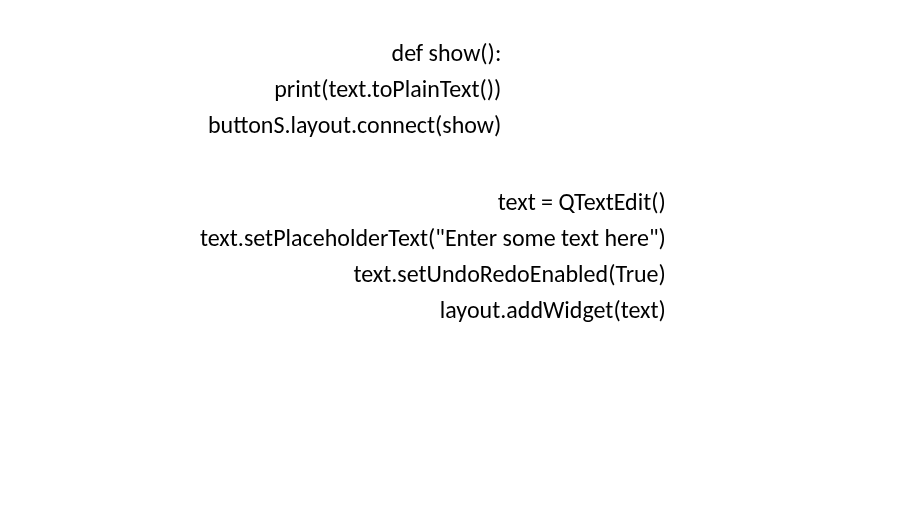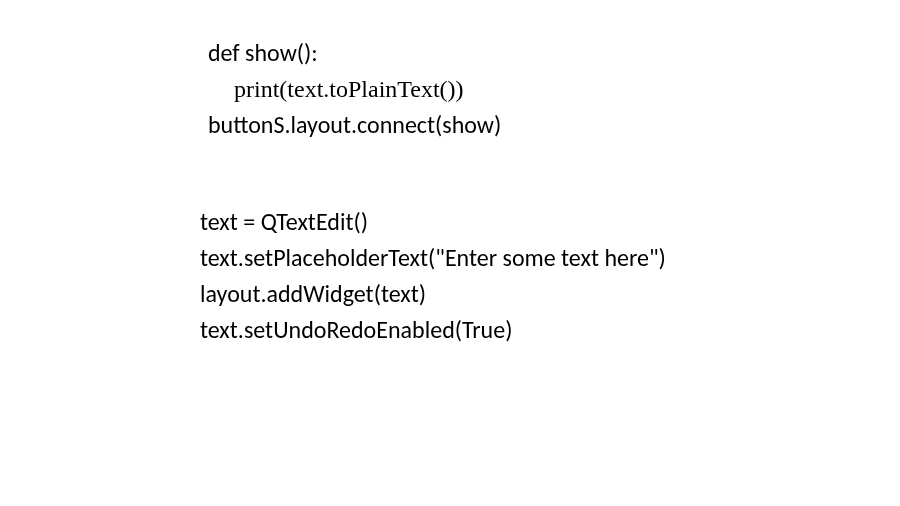--- a/index.html
+++ b/index.html
@@ -1,57 +1,57 @@
 <!DOCTYPE html>
 <html><head>
   <meta charset="utf-8">
   <style>
     * {
       margin: 0;
       padding: 0;
       box-sizing: border-box;
+      text-align: right;
     }
     body {
       width: 900px;
       height: 506px;
       background: #ffffff;
       font-family: Calibri, "Segoe UI", Arial, sans-serif;
       font-size: 24px;
       color: #000000;
       position: relative;
     }
     .code-block-1 {
       position: absolute;
       top: 35px;
       left: 208px;
       line-height: 1.5;
     }
     .code-block-2 {
       position: absolute;
-      top: 204px;
+      top: 184px;
       left: 200px;
       line-height: 1.5;
     }
     .code-line {
       white-space: pre;
       display: block;
     }
     .indent-1 {
       padding-left: 26px;
-      font-family: Liberation Serif, serif;
     }
   </style>
 </head>
 <body>
 
 <div class="code-block-1">
   <span class="code-line">def show():</span>
   <span class="code-line indent-1">print(text.toPlainText())</span>
   <span class="code-line"></span>
   <span class="code-line">buttonS.layout.connect(show)</span>
 </div>
 
 <div class="code-block-2">
   <span class="code-line">text = QTextEdit()</span>
   <span class="code-line">text.setPlaceholderText("Enter some text here")</span>
+  <span class="code-line">text.setUndoRedoEnabled(True)</span>
   <span class="code-line">layout.addWidget(text)</span>
-  <span class="code-line">text.setUndoRedoEnabled(True)</span>
 </div>
 
 </body></html>

